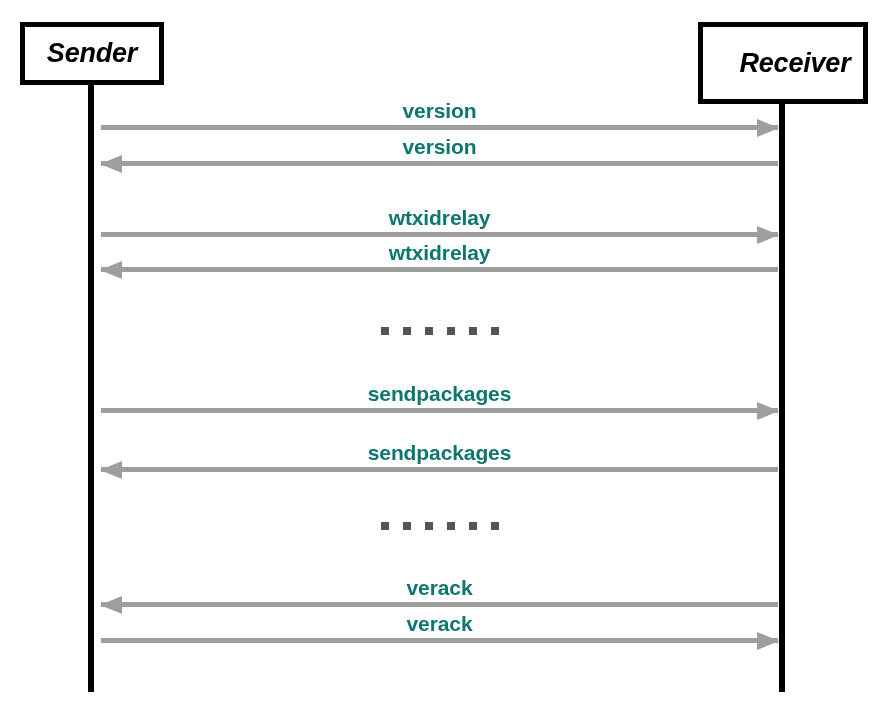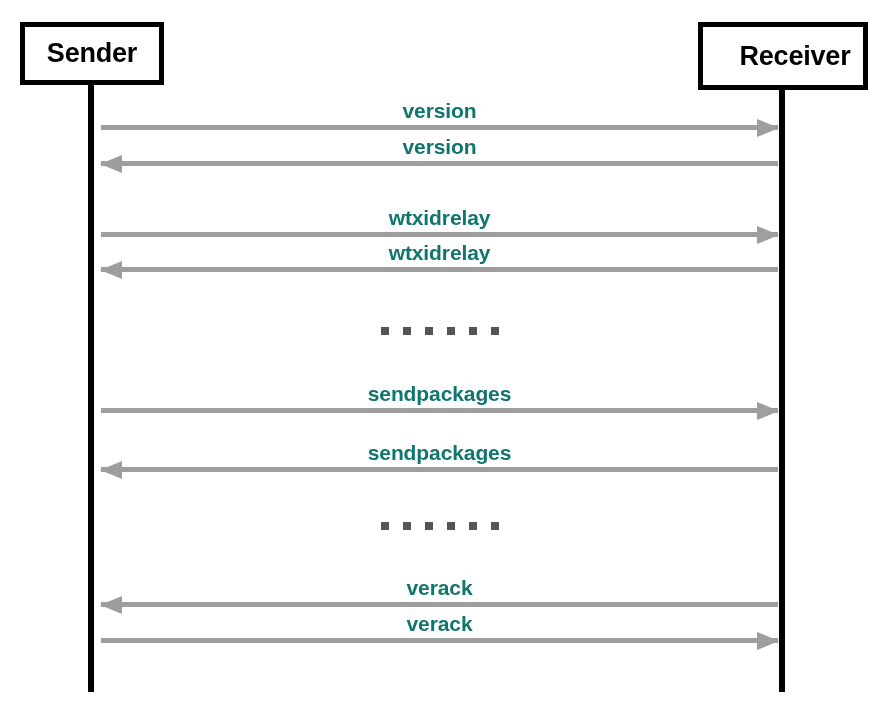--- a/index.html
+++ b/index.html
@@ -21,31 +21,32 @@
   
   .participant-box {
     position: absolute;
     box-sizing: border-box;
     border: 5px solid #000000;
     background: #ffffff;
     display: flex;
     align-items: center;
     justify-content: center;
     z-index: 5;
+    font-style: italic;
   }
   .participant-label {
     font-size: 27px;
     font-weight: bold;
     color: #000000;
     line-height: 1;
     white-space: nowrap;
     letter-spacing: -0.2px;
   }
   #participant-sender  { left: 20px;  top: 22px; width: 144px; height: 63px; }
-  #participant-receiver{ left: 698px; top: 22px; width: 170px; height: 68px; padding-left: 24px; }
+  #participant-receiver{ left: 698px; top: 22px; width: 170px; height: 82px; padding-left: 24px; }
 
   
   .lifeline {
     position: absolute;
     width: 6px;
     background: #000000;
     z-index: 1;
   }
   #lifeline-sender   { left: 88px;  top: 80px; height: 612px; }
   #lifeline-receiver { left: 779px; top: 80px; height: 612px; }

